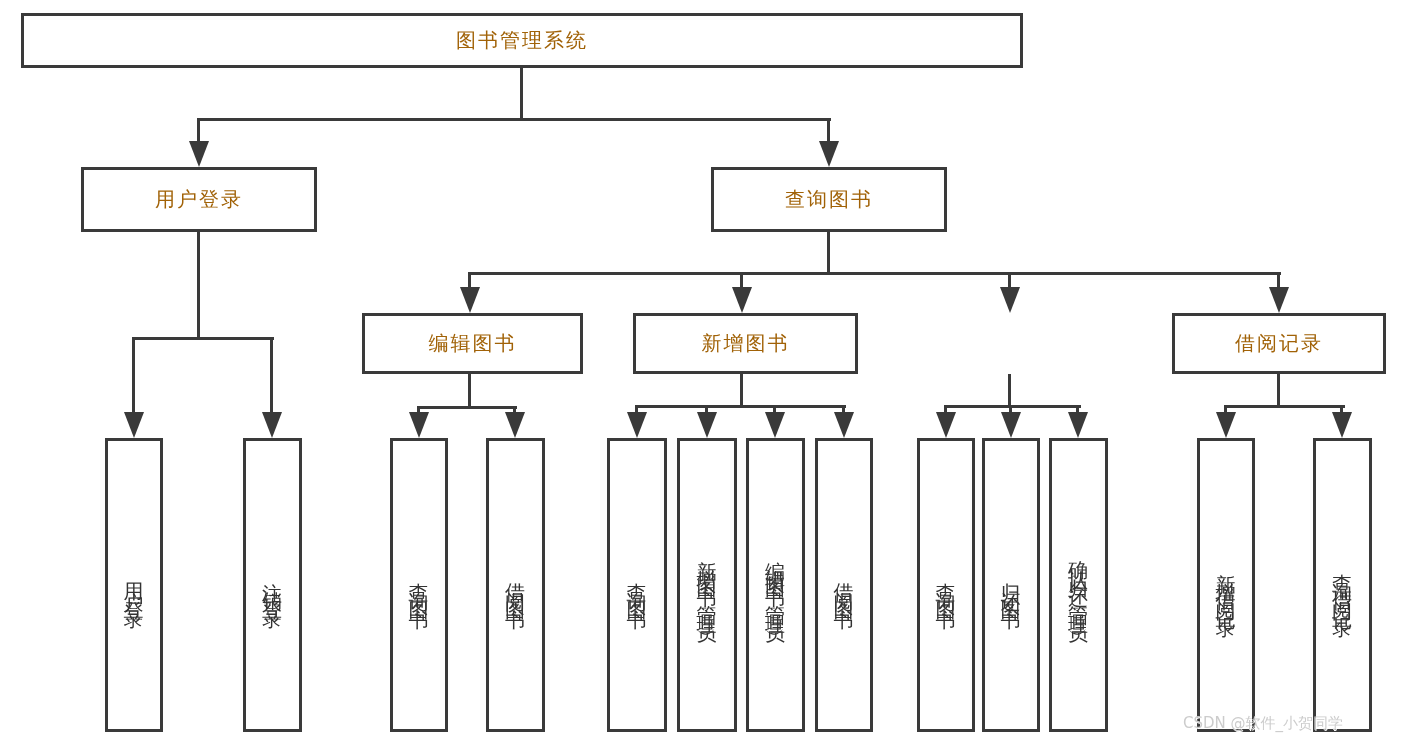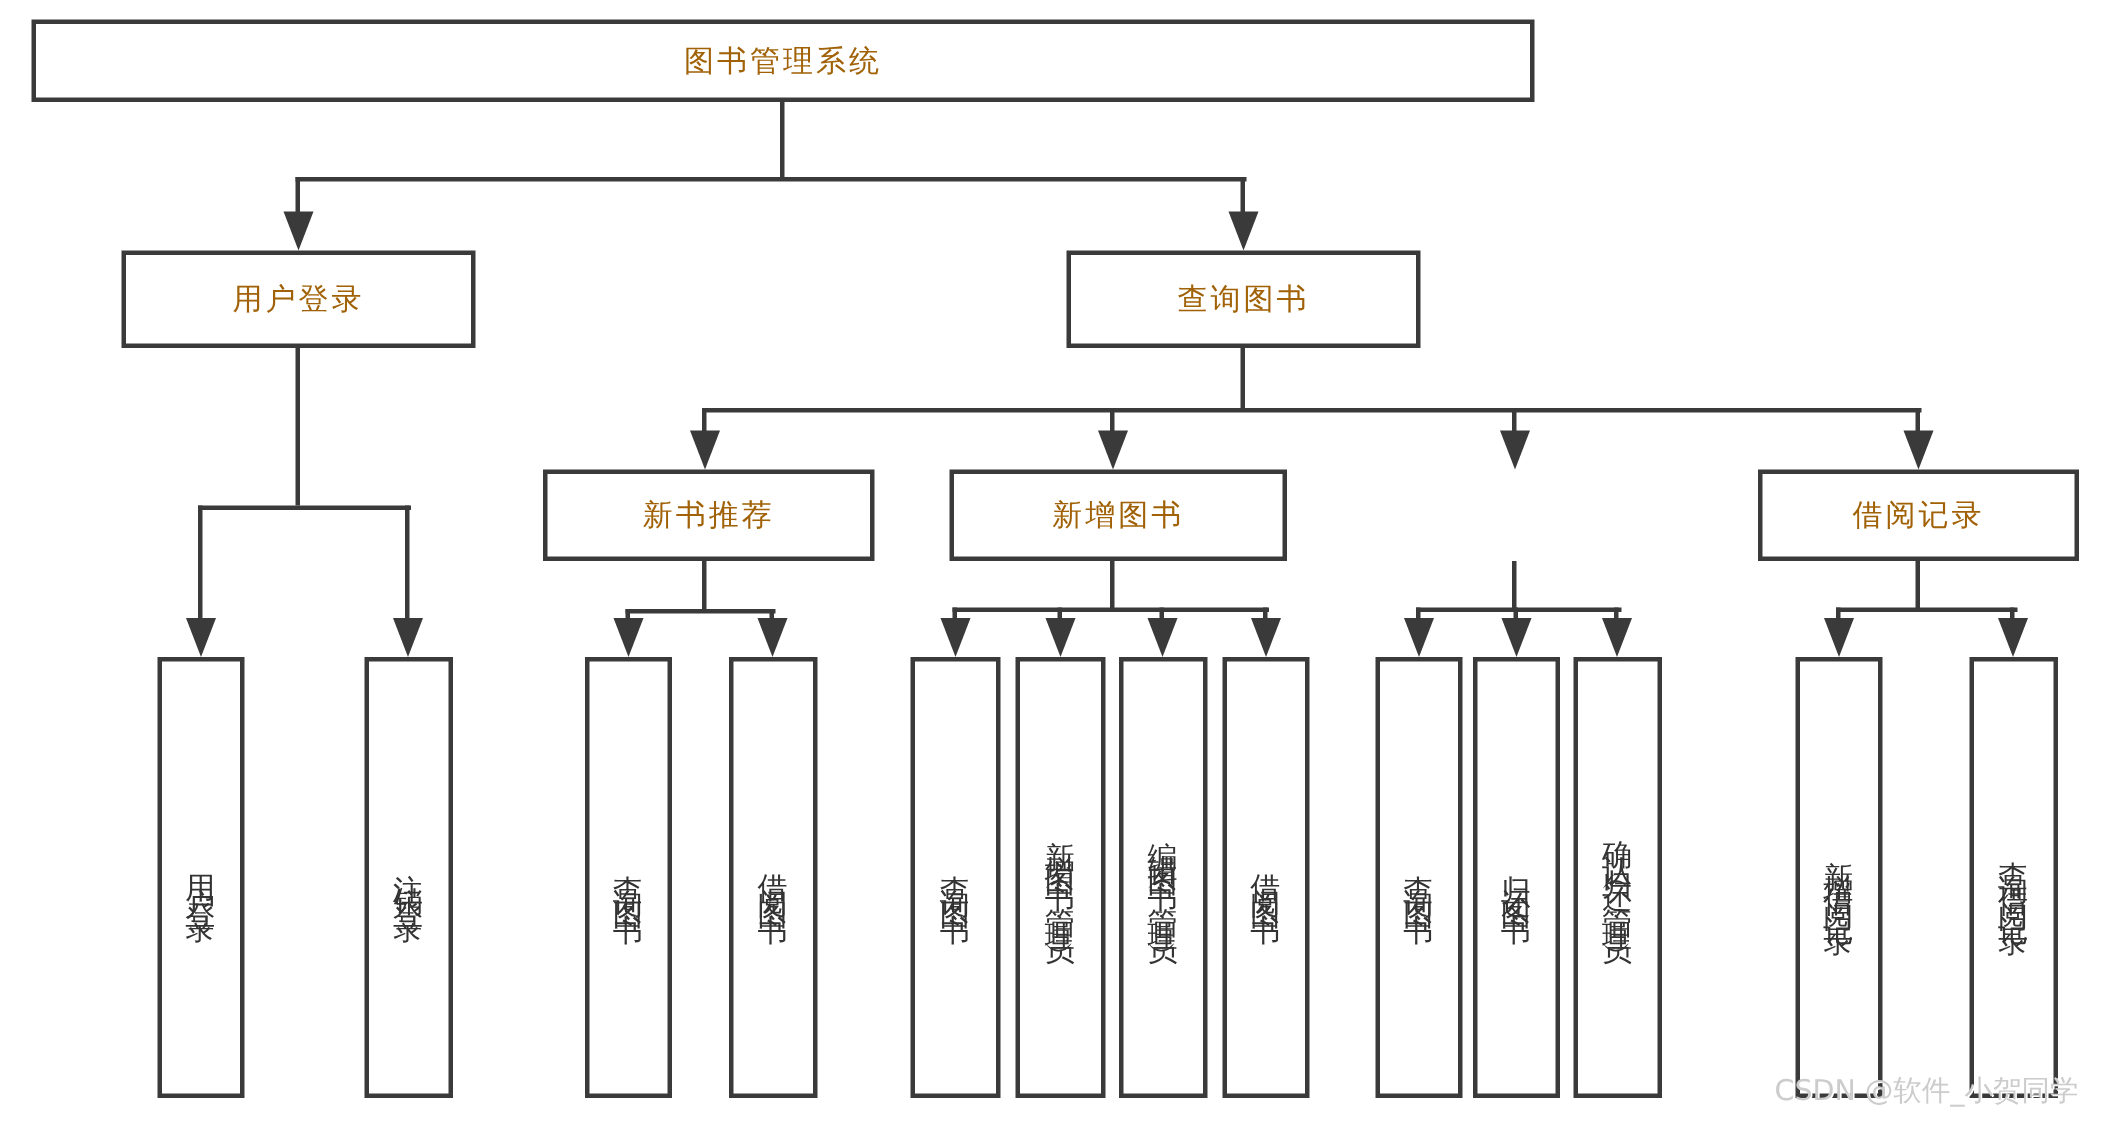--- a/index.html
+++ b/index.html
@@ -48,21 +48,21 @@
     position: absolute;
     width: 0; height: 0;
     border-left: 10px solid transparent;
     border-right: 10px solid transparent;
     border-top: 26px solid #3a3a3a;
   }
   .watermark {
     position: absolute;
     left: 1183px;
     top: 714px;
-    font-size: 19px;
+    font-size: 15px;
     color: #cccccc;
     text-shadow: 1px 1px 0 #ffffff;
     white-space: nowrap;
   }
 </style>
 </head>
 <body>
 
 <div id="canvas">
 
@@ -71,21 +71,21 @@
   </div>
 
   <div class="hnode" style="left:81px;top:167px;width:236px;height:65px">
     <span class="lbl">用户登录</span>
   </div>
   <div class="hnode" style="left:711px;top:167px;width:236px;height:65px">
     <span class="lbl">查询图书</span>
   </div>
 
   <div class="hnode" style="left:362px;top:313px;width:221px;height:61px">
-    <span class="lbl">新书推荐</span>
+    <span class="lbl">编辑图书</span>
   </div>
   <div class="hnode" style="left:633px;top:313px;width:225px;height:61px">
     <span class="lbl">新增图书</span>
   </div>
   <div class="hnode" style="left:1172px;top:313px;width:214px;height:61px">
     <span class="lbl">借阅记录</span>
   </div>
 
   <div class="vnode" style="left:105px;top:438px;width:58px;height:294px">
     <span class="vlbl">用户登录</span>

